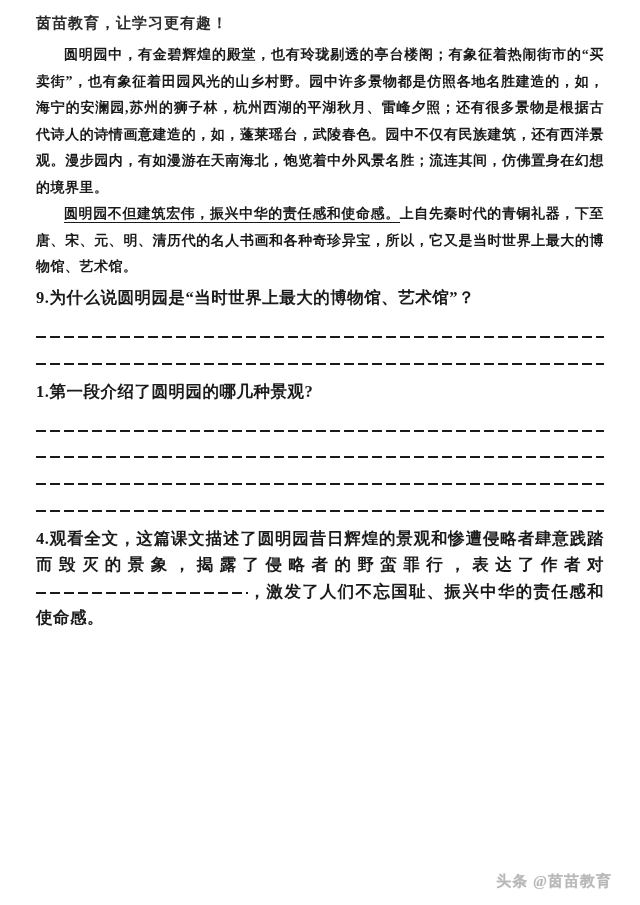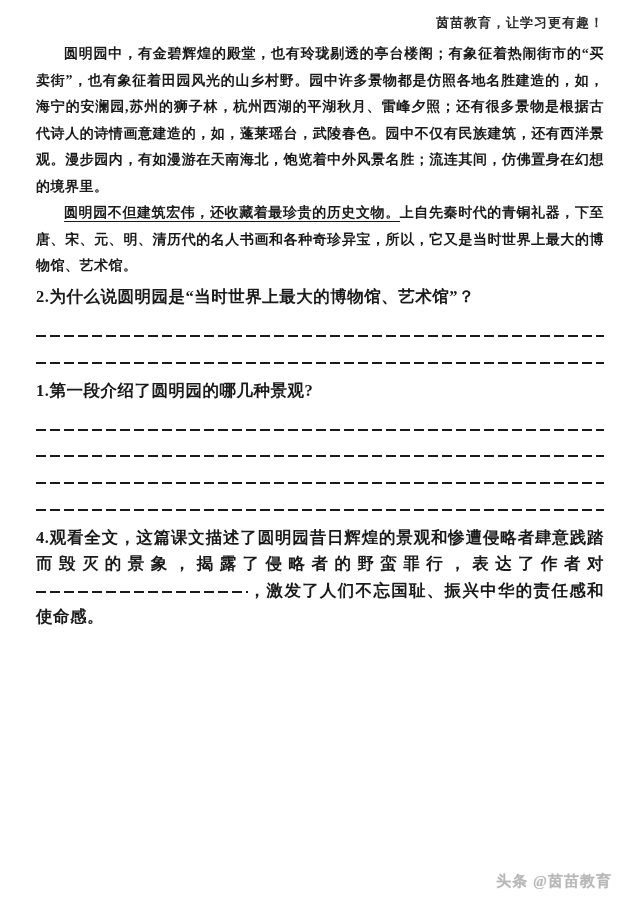--- a/index.html
+++ b/index.html
@@ -11,22 +11,22 @@
     margin: 0 auto;
     background: #ffffff;
     color: #1a1a1a;
     font-family: "Liberation Serif", "DejaVu Serif", serif;
     overflow: hidden;
   }
   .content {
     padding: 8px 36px 0 36px;
   }
   .site-slogan {
-    text-align: right;
-    font-size: 13px;
+    text-align: left;
+    font-size: 15px;
     letter-spacing: 1px;
     color: #2b2b2b;
     margin-top: 6px;
     font-weight: bold;
   }
   .section-title {
     margin-top: 15px;
     font-size: 17.5px;
     font-weight: bold;
     letter-spacing: 1.5px;
@@ -82,23 +82,23 @@
 <body>
 
 <div class="page">
   <div class="content">
 
     <div class="site-slogan">茵苗教育，让学习更有趣！</div>
 
 
     <p class="para">圆明园中，有金碧辉煌的殿堂，也有玲珑剔透的亭台楼阁；有象征着热闹街市的“买卖街”，也有象征着田园风光的山乡村野。园中许多景物都是仿照各地名胜建造的，如，海宁的安澜园,苏州的狮子林，杭州西湖的平湖秋月、雷峰夕照；还有很多景物是根据古代诗人的诗情画意建造的，如，蓬莱瑶台，武陵春色。园中不仅有民族建筑，还有西洋景观。漫步园内，有如漫游在天南海北，饱览着中外风景名胜；流连其间，仿佛置身在幻想的境界里。</p>
 
-    <p class="para p2"><span class="underlined">圆明园不但建筑宏伟，还收藏着最珍贵的历史文物。</span><span>上自先秦时代的青铜礼器，下至唐、宋、元、明、清历代的名人书画和各种奇珍异宝，所以，它又是当时世界上最大的博物馆、艺术馆。</span></p>
+    <p class="para p2"><span class="underlined">圆明园不但建筑宏伟，振兴中华的责任感和使命感。</span><span>上自先秦时代的青铜礼器，下至唐、宋、元、明、清历代的名人书画和各种奇珍异宝，所以，它又是当时世界上最大的博物馆、艺术馆。</span></p>
 
-    <p class="question q1">2.为什么说圆明园是“当时世界上最大的博物馆、艺术馆”？</p>
+    <p class="question q1">9.为什么说圆明园是“当时世界上最大的博物馆、艺术馆”？</p>
     <div class="answer-line"></div>
     <div class="answer-line"></div>
 
     <p class="question">1.第一段介绍了圆明园的哪几种景观?</p>
     <div class="answer-line tight"></div>
     <div class="answer-line tight"></div>
 
     <div class="answer-line"></div>
     <div class="answer-line"></div>
 

